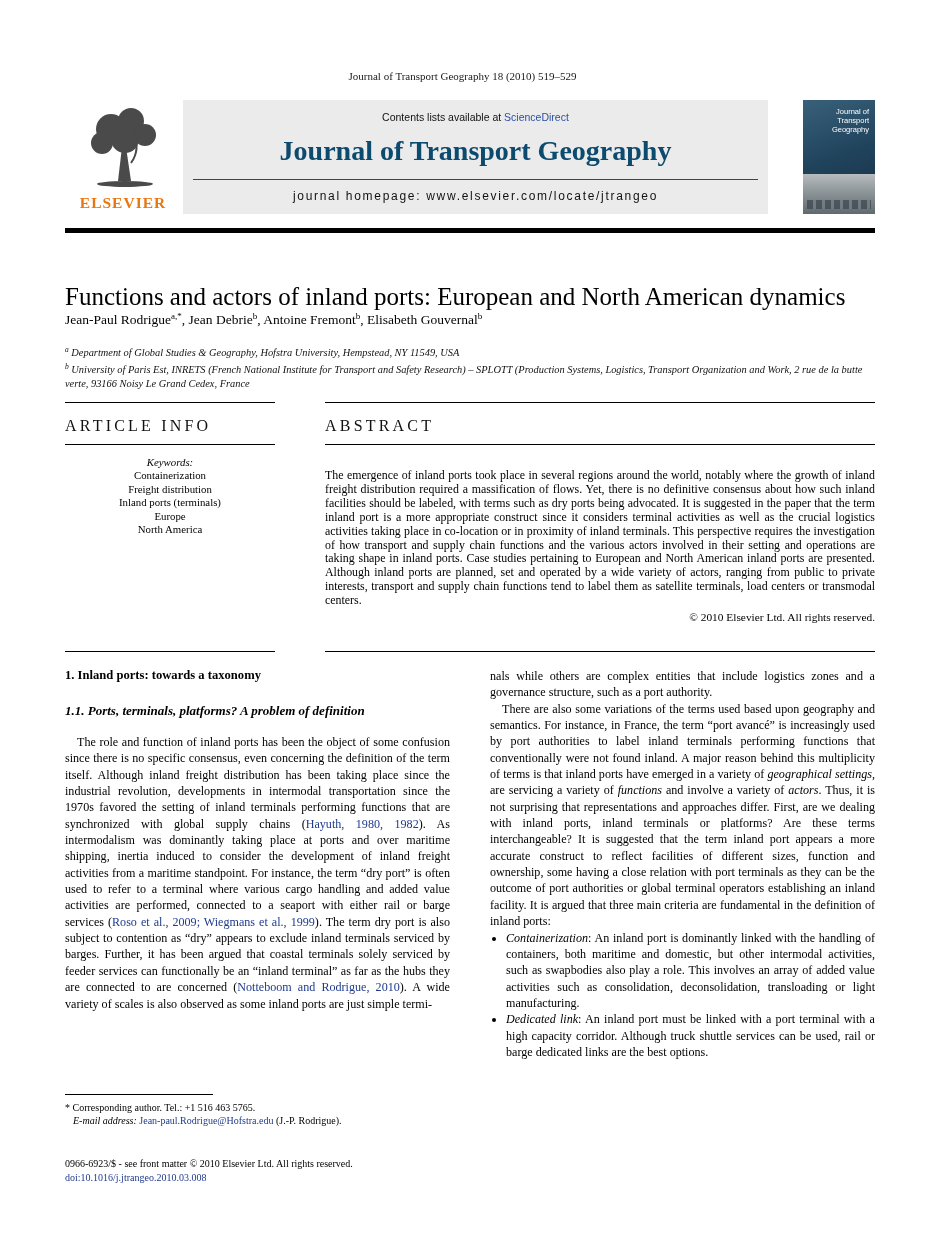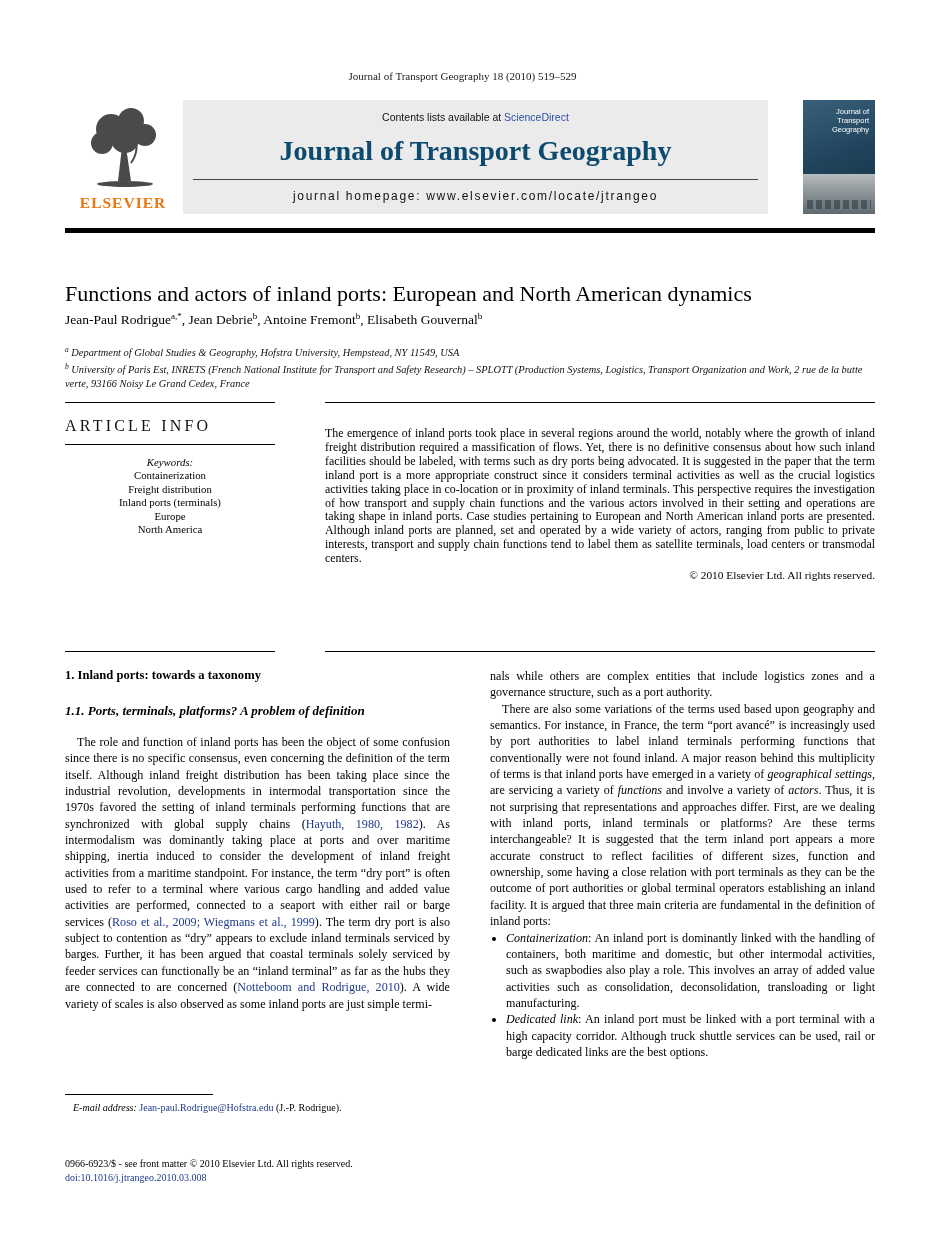--- a/index.html
+++ b/index.html
@@ -21,21 +21,21 @@
   .home-url{color:#111;text-decoration:none;}
   .cover-block{width:72px;margin-left:35px;position:relative;background:linear-gradient(160deg,#39607a 0%,#20435c 50%,#152f42 100%);overflow:hidden;}
   .cover-title{position:absolute;top:7px;right:6px;text-align:right;color:#fff;font-family:"Liberation Sans",sans-serif;font-size:7.5px;line-height:9px;}
   .cover-photo{position:absolute;left:0;right:0;bottom:0;height:40px;background:linear-gradient(180deg,#b7bcbe,#8d9598 45%,#5f6a70);}
   .cover-photo::after{content:"";position:absolute;bottom:5px;left:4px;right:4px;height:9px;
         background:repeating-linear-gradient(90deg,#3d474d 0 6px,#6e7c84 6px 9px);opacity:.75;}
 
   .thick-rule{position:absolute;top:228px;left:65px;width:810px;height:5px;background:#000;}
 
   
-  .article-title{position:absolute;top:266px;left:65px;width:810px;font-size:22px;color:#000;}
+  .article-title{position:absolute;top:266px;left:65px;width:810px;font-size:25px;color:#000;}
   .authors{position:absolute;top:310px;left:65px;width:810px;font-size:13.5px;}
   .authors sup{font-size:9px;}
   .affils{position:absolute;top:343px;left:65px;width:810px;font-style:italic;font-size:10.4px;line-height:13.6px;color:#111;}
   .affils sup{font-size:7.5px;}
 
   
   .info-abs{position:absolute;top:402px;left:65px;width:810px;display:flex;}
   .colbox{border-top:1.2px solid #000;border-bottom:1.2px solid #000;height:248px;overflow:hidden;}
   .info-col{width:210px;}
   .abs-col{width:550px;margin-left:50px;}
@@ -127,20 +127,21 @@
       <div class="keywords">
         <div class="kw-label">Keywords:</div>
         <div>Containerization</div>
         <div>Freight distribution</div>
         <div>Inland ports (terminals)</div>
         <div>Europe</div>
         <div>North America</div>
       </div>
     </div>
     <div class="abs-col colbox">
+      <div class="col-heading">ABSTRACT</div>
       <div class="abs-text">The emergence of inland ports took place in several regions around the world, notably where the growth of inland freight distribution required a massification of flows. Yet, there is no definitive consensus about how such inland facilities should be labeled, with terms such as dry ports being advocated. It is suggested in the paper that the term inland port is a more appropriate construct since it considers terminal activities as well as the crucial logistics activities taking place in co-location or in proximity of inland terminals. This perspective requires the investigation of how transport and supply chain functions and the various actors involved in their setting and operations are taking shape in inland ports. Case studies pertaining to European and North American inland ports are presented. Although inland ports are planned, set and operated by a wide variety of actors, ranging from public to private interests, transport and supply chain functions tend to label them as satellite terminals, load centers or transmodal centers.</div>
       <div class="abs-copy">© 2010 Elsevier Ltd. All rights reserved.</div>
     </div>
   </div>
 
   <div class="body-cols">
     <div class="bcol">
       <h2 class="sec-heading">1. Inland ports: towards a taxonomy</h2>
       <h3 class="subsec-heading">1.1. Ports, terminals, platforms? A problem of definition</h3>
       <p class="para indent"><span>The role and function of inland ports has been the object of some confusion since there is no specific consensus, even concerning the definition of the term itself. Although inland freight distribution has been taking place since the industrial revolution, developments in intermodal transportation since the 1970s favored the setting of inland terminals performing functions that are synchronized with global supply chains (</span><a class="ref">Hayuth, 1980, 1982</a><span>). As intermodalism was dominantly taking place at ports and over maritime shipping, inertia induced to consider the development of inland freight activities from a maritime standpoint. For instance, the term “dry port” is often used to refer to a terminal where various cargo handling and added value activities are performed, connected to a seaport with either rail or barge services (</span><a class="ref">Roso et al., 2009; Wiegmans et al., 1999</a><span>). The term dry port is also subject to contention as “dry” appears to exclude inland terminals serviced by barges. Further, it has been argued that coastal terminals solely serviced by feeder services can functionally be an “inland terminal” as far as the hubs they are connected to are concerned (</span><a class="ref">Notteboom and Rodrigue, 2010</a><span>). A wide variety of scales is also observed as some inland ports are just simple termi-</span></p>
@@ -150,20 +151,21 @@
       <p class="para indent"><span>There are also some variations of the terms used based upon geography and semantics. For instance, in France, the term “port avancé” is increasingly used by port authorities to label inland terminals performing functions that conventionally were not found inland. A major reason behind this multiplicity of terms is that inland ports have emerged in a variety of </span><i>geographical settings</i><span>, are servicing a variety of </span><i>functions</i><span> and involve a variety of </span><i>actors</i><span>. Thus, it is not surprising that representations and approaches differ. First, are we dealing with inland ports, inland terminals or platforms? Are these terms interchangeable? It is suggested that the term inland port appears a more accurate construct to reflect facilities of different sizes, function and ownership, some having a close relation with port terminals as they can be the outcome of port authorities or global terminal operators establishing an inland facility. It is argued that three main criteria are fundamental in the definition of inland ports:</span></p>
       <ul class="bullets">
         <li><i>Containerization</i><span>: An inland port is dominantly linked with the handling of containers, both maritime and domestic, but other intermodal activities, such as swapbodies also play a role. This involves an array of added value activities such as consolidation, deconsolidation, transloading or light manufacturing.</span></li>
         <li><i>Dedicated link</i><span>: An inland port must be linked with a port terminal with a high capacity corridor. Although truck shuttle services can be used, rail or barge dedicated links are the best options.</span></li>
       </ul>
     </div>
   </div>
 
   <div class="footnote">
     <div class="fn-rule"></div>
+    <div>* Corresponding author. Tel.: +1 516 463 5765.</div>
     <div class="fn-line2"><i>E-mail address:</i> <a class="ref">Jean-paul.Rodrigue@Hofstra.edu</a><span> (J.-P. Rodrigue).</span></div>
   </div>
 
   <div class="footer">
     <div>0966-6923/$ - see front matter © 2010 Elsevier Ltd. All rights reserved.</div>
     <div><a class="ref">doi:10.1016/j.jtrangeo.2010.03.008</a></div>
   </div>
 
 </div>
 

